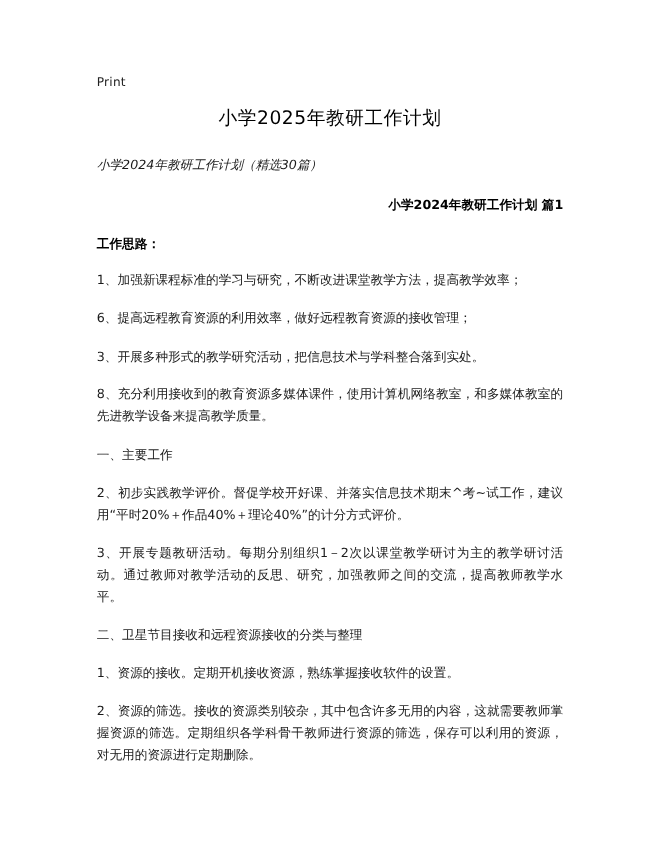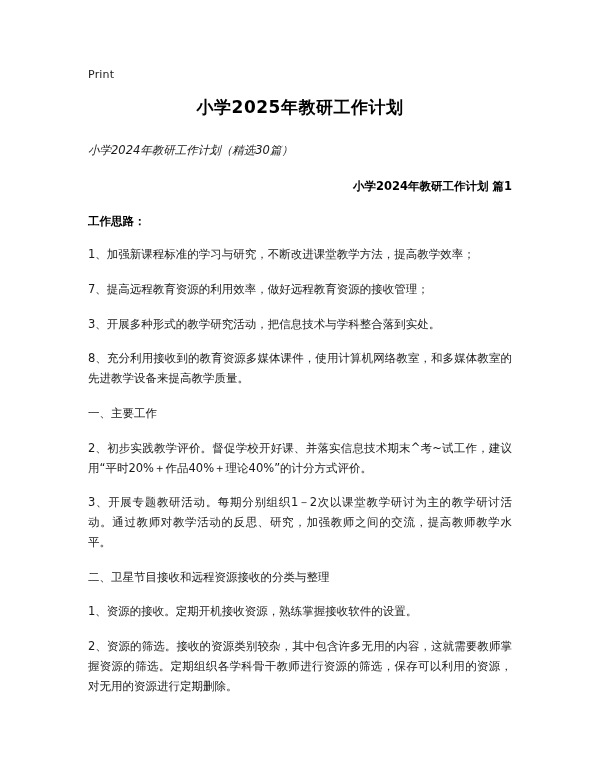--- a/index.html
+++ b/index.html
@@ -30,21 +30,21 @@
     letter-spacing: 0.2px;
   }
   .content {
     position: absolute;
     top: 96px;
     left: 88px;
     width: 424px;
   }
   .doc-title {
     font-size: 17px;
-    font-weight: bold;
+    font-weight: normal;
     text-align: center;
     margin: 0 0 22px 0;
     letter-spacing: 0.5px;
     color: #000000;
   }
   .subtitle {
     font-size: 11.5px;
     margin: 0 0 18px 0;
     color: #1a1a1a;
     line-height: 1.6;
@@ -84,21 +84,21 @@
 
     <h1 class="doc-title">小学2025年教研工作计划</h1>
 
     <p class="subtitle">小学2024年教研工作计划（精选30篇）</p>
 
     <p class="section-heading">小学2024年教研工作计划 篇1</p>
 
     <div id="body-blocks">
         <p class="bold-line">工作思路：</p>
         <p class="para">1、加强新课程标准的学习与研究，不断改进课堂教学方法，提高教学效率；</p>
-        <p class="para">7、提高远程教育资源的利用效率，做好远程教育资源的接收管理；</p>
+        <p class="para">6、提高远程教育资源的利用效率，做好远程教育资源的接收管理；</p>
         <p class="para">3、开展多种形式的教学研究活动，把信息技术与学科整合落到实处。</p>
         <p class="para">8、充分利用接收到的教育资源多媒体课件，使用计算机网络教室，和多媒体教室的先进教学设备来提高教学质量。</p>
         <p class="para">一、主要工作</p>
         <p class="para">2、初步实践教学评价。督促学校开好课、并落实信息技术期末^考~试工作，建议用“平时20%＋作品40%＋理论40%”的计分方式评价。</p>
         <p class="para">3、开展专题教研活动。每期分别组织1－2次以课堂教学研讨为主的教学研讨活动。通过教师对教学活动的反思、研究，加强教师之间的交流，提高教师教学水平。</p>
         <p class="para">二、卫星节目接收和远程资源接收的分类与整理</p>
         <p class="para">1、资源的接收。定期开机接收资源，熟练掌握接收软件的设置。</p>
         <p class="para">2、资源的筛选。接收的资源类别较杂，其中包含许多无用的内容，这就需要教师掌握资源的筛选。定期组织各学科骨干教师进行资源的筛选，保存可以利用的资源，对无用的资源进行定期删除。</p>
       </div>
 

